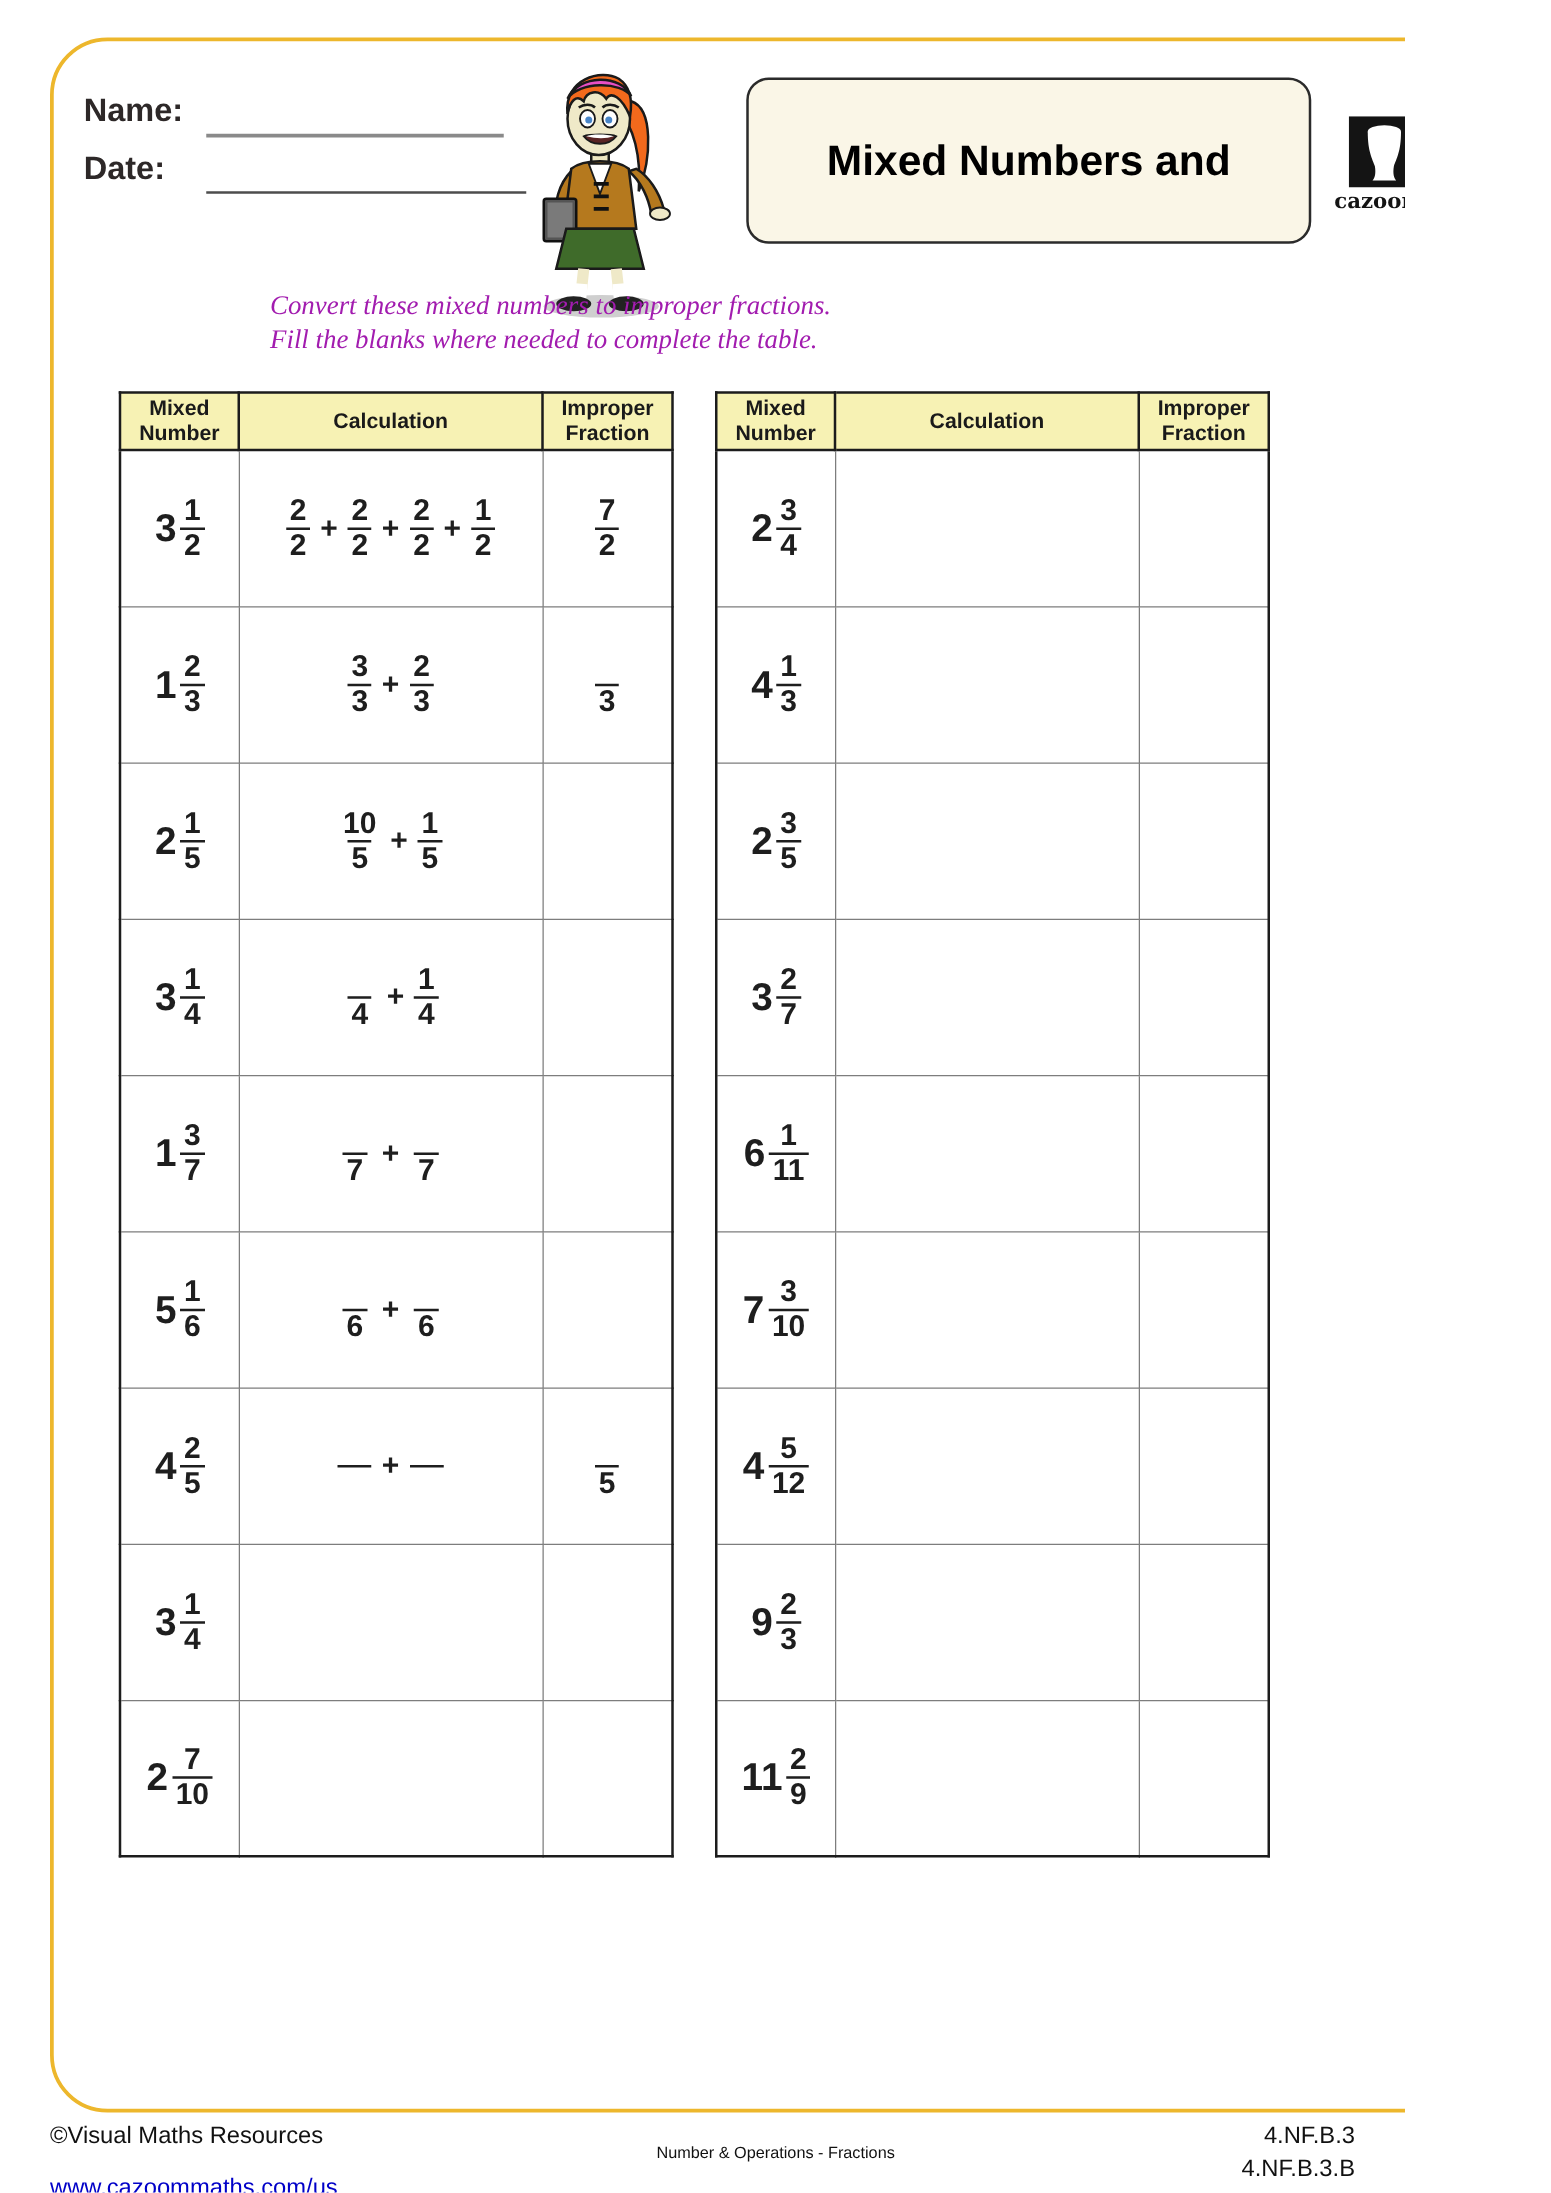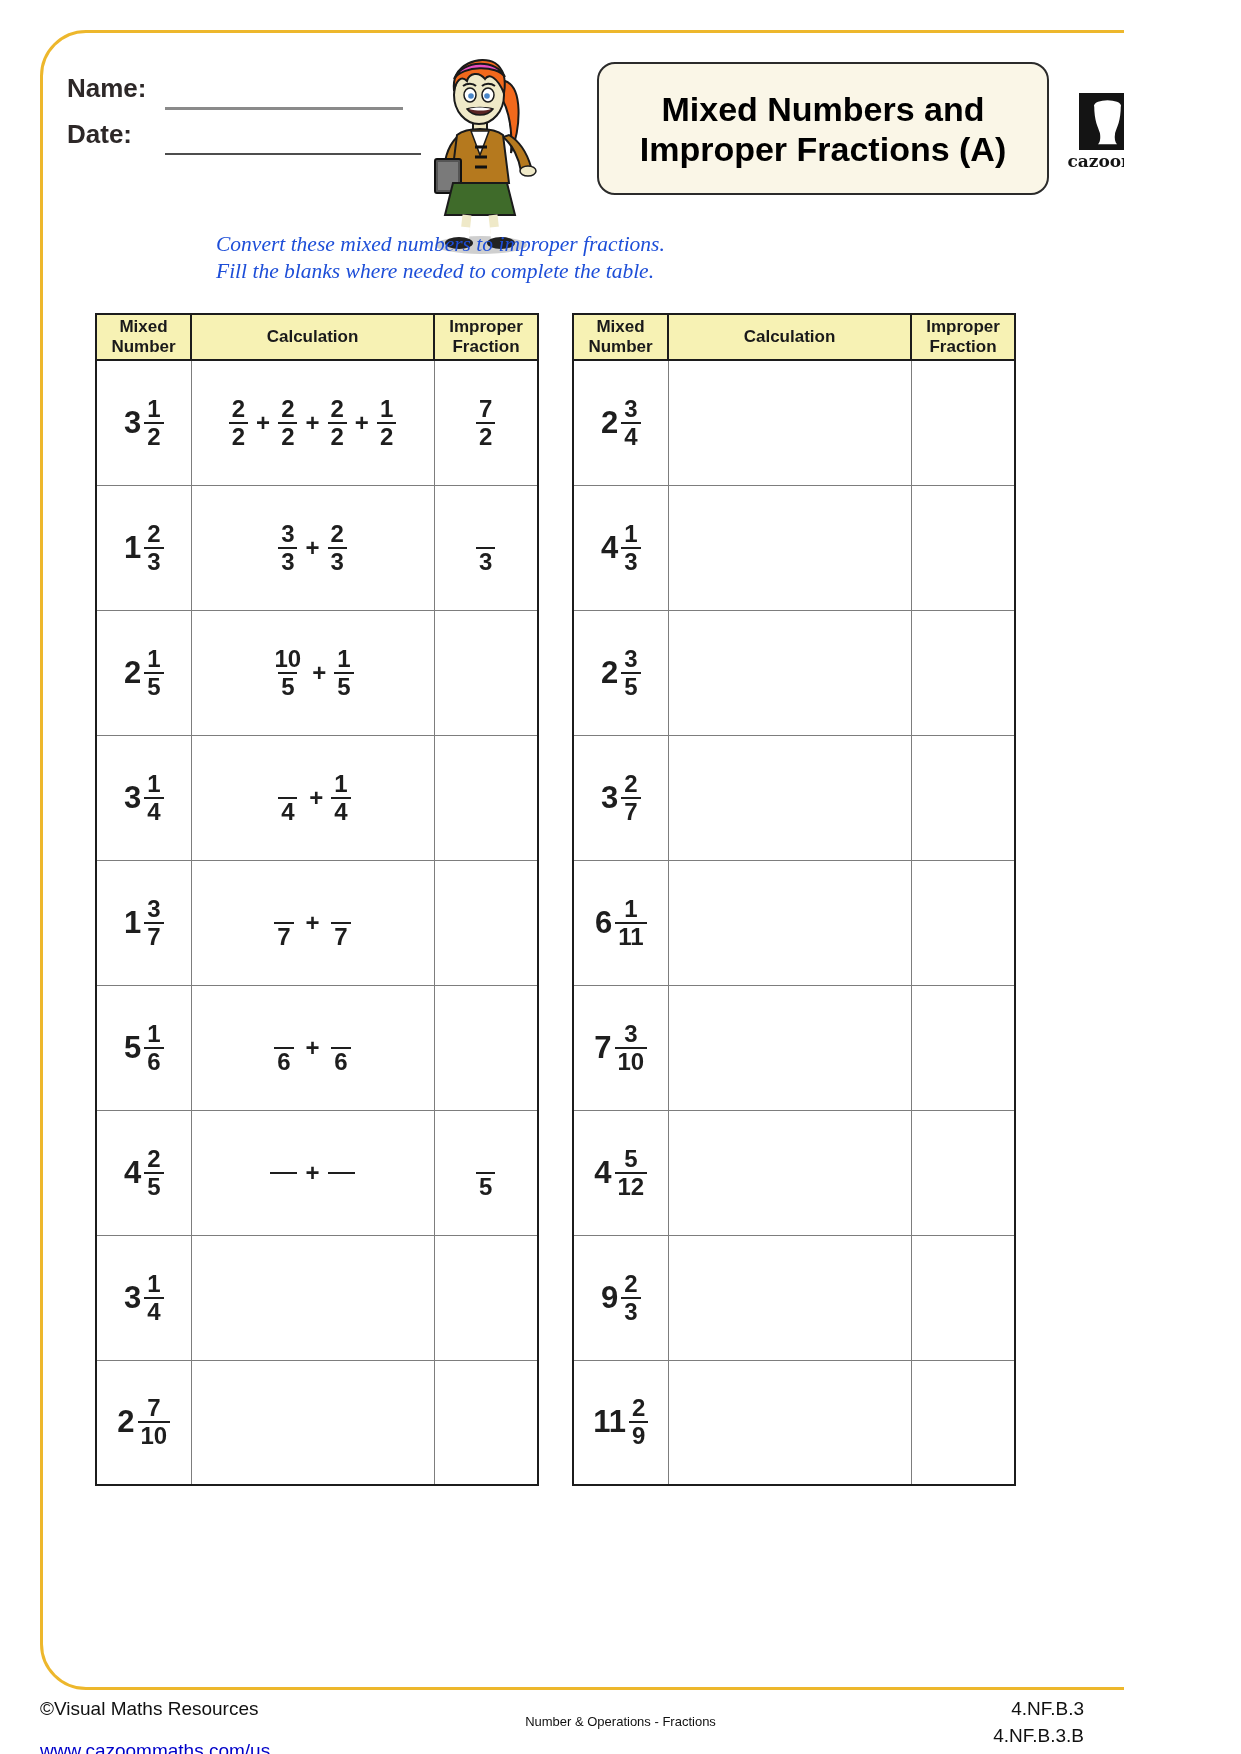--- a/index.html
+++ b/index.html
@@ -33,21 +33,21 @@
   .logo-text { font-family:"DejaVu Serif", serif; font-weight:bold; font-size:17px; color:#141414; margin-top:1px; }
 
   
   .section-box { position:absolute; left:5px; top:200px; width:162px; height:56px;
                  background:#fbdcb8; border-radius:16px 26px 26px 16px;
                  display:flex; align-items:center; justify-content:center;
                  font-family:"Liberation Serif", serif; font-style:italic; font-weight:bold;
                  font-size:26px; color:#2d2828; }
   .instructions { position:absolute; left:173px; top:198px;
                   font-family:"Liberation Serif", serif; font-style:italic;
-                  font-size:21.5px; line-height:27px; color:#1d4ed8; }
+                  font-size:21.5px; line-height:27px; color:#a21caf; }
 
   
   .tables { position:absolute; left:52px; top:280px; display:flex; gap:33px; }
   table { border-collapse:collapse; table-layout:fixed; width:442px; background:#ffffff;
           border:2.5px solid #1c1c1c; }
   col.c-mixed { width:95px; } col.c-calc { width:243px; } col.c-improper { width:104px; }
   th { background:#f7f2b4; height:46px; font-size:17px; font-weight:bold; color:#1a1a1a;
        text-align:center; vertical-align:middle; line-height:20px;
        border:2px solid #1c1c1c; }
   td { height:125px; text-align:center; vertical-align:middle;
@@ -110,21 +110,20 @@
       <circle cx="62" cy="53" r="2.8" fill="#4a86c8"></circle>
       <circle cx="78" cy="53" r="2.8" fill="#4a86c8"></circle>
       <path d="M54 43 C58 40 64 40 67 43" stroke="#1a1a1a" stroke-width="2" fill="none"></path>
       <path d="M73 43 C76 40 82 40 86 43" stroke="#1a1a1a" stroke-width="2" fill="none"></path>
       <path d="M58 66 C64 74 78 74 84 66 C80 64 62 64 58 66 Z" fill="#5a2424" stroke="#1a1a1a" stroke-width="1.5"></path>
       <path d="M60 66 C68 68 76 68 82 66 C76 64 64 64 60 66 Z" fill="#ffffff"></path>
     </svg>
 
     <div class="title-box">
       <div>Mixed Numbers and</div>
-      <div>Improper Fractions (A)</div>
     </div>
 
     <div class="logo">
       <svg width="57" height="57" viewBox="0 0 60 60">
         <rect width="60" height="60" fill="#141414"></rect>
         <ellipse cx="30" cy="13" rx="14" ry="5.5" fill="#ffffff"></ellipse>
         <path d="M16 13 C16 30 20 36 22 42 C23 48 22 52 20 54 L40 54 C38 52 37 48 38 42 C40 36 44 30 44 13 Z" fill="#ffffff"></path>
       </svg>
       <div class="logo-text">cazoom!</div>
     </div>

